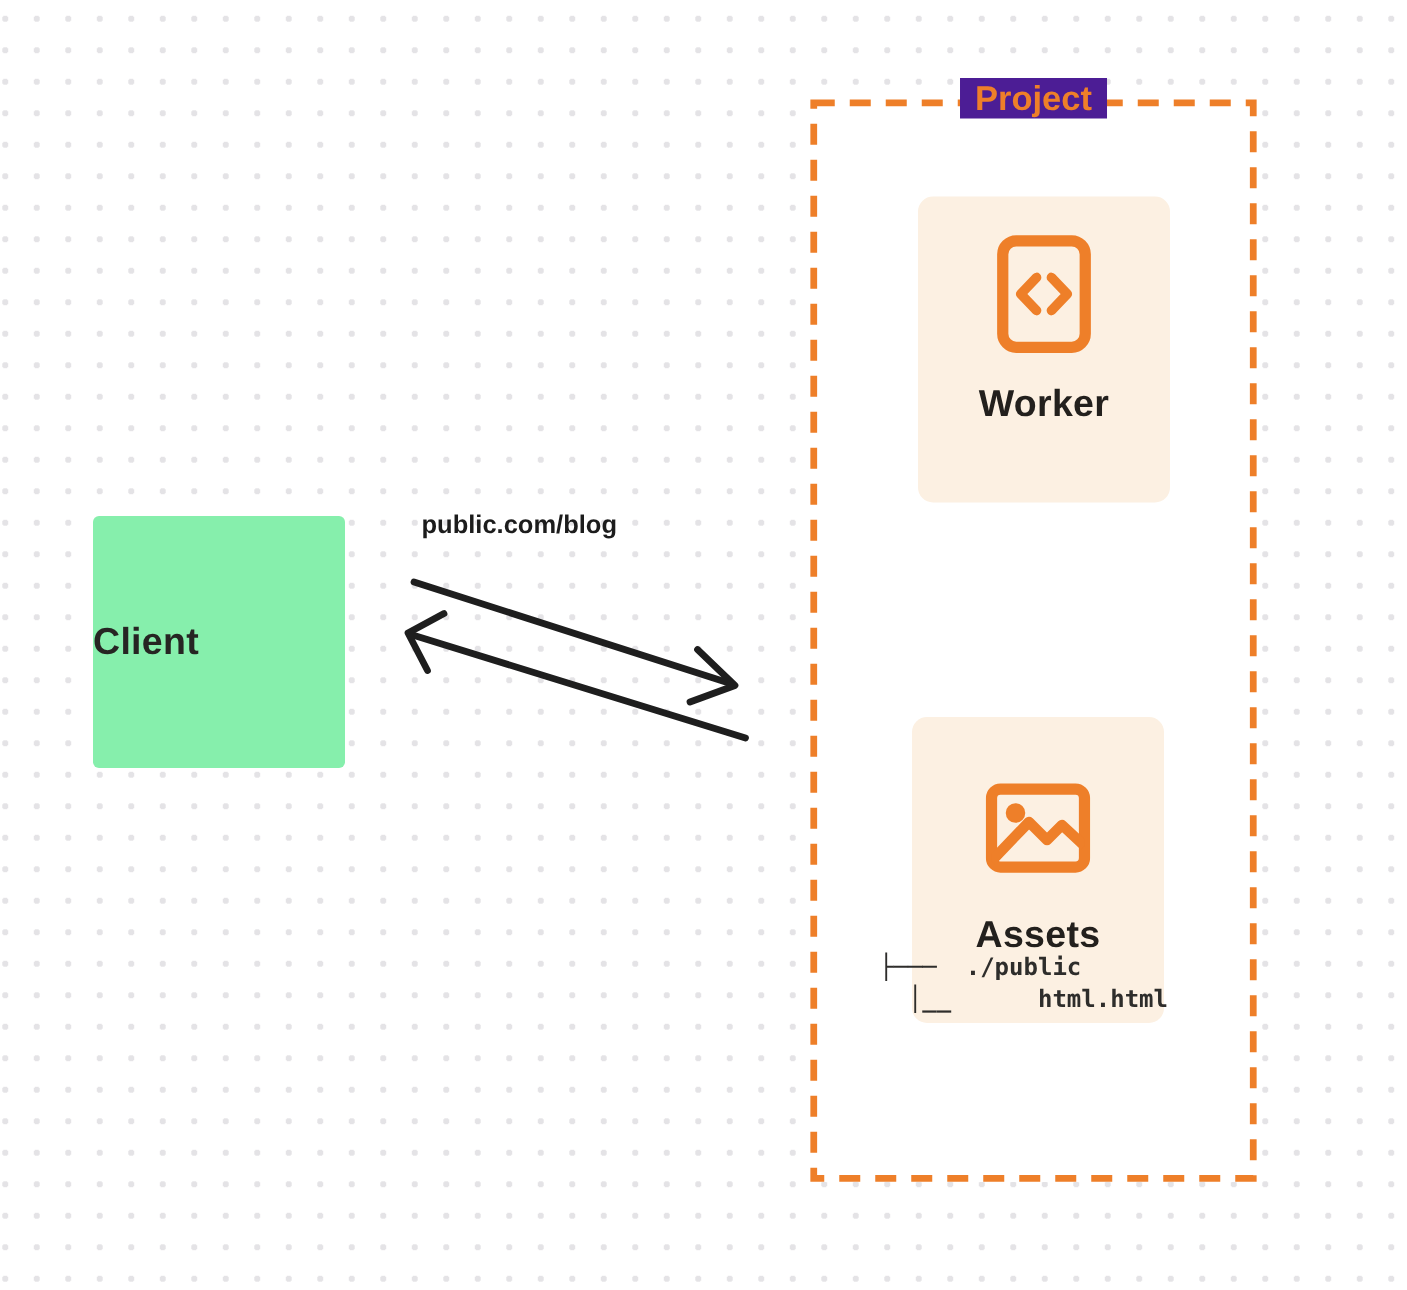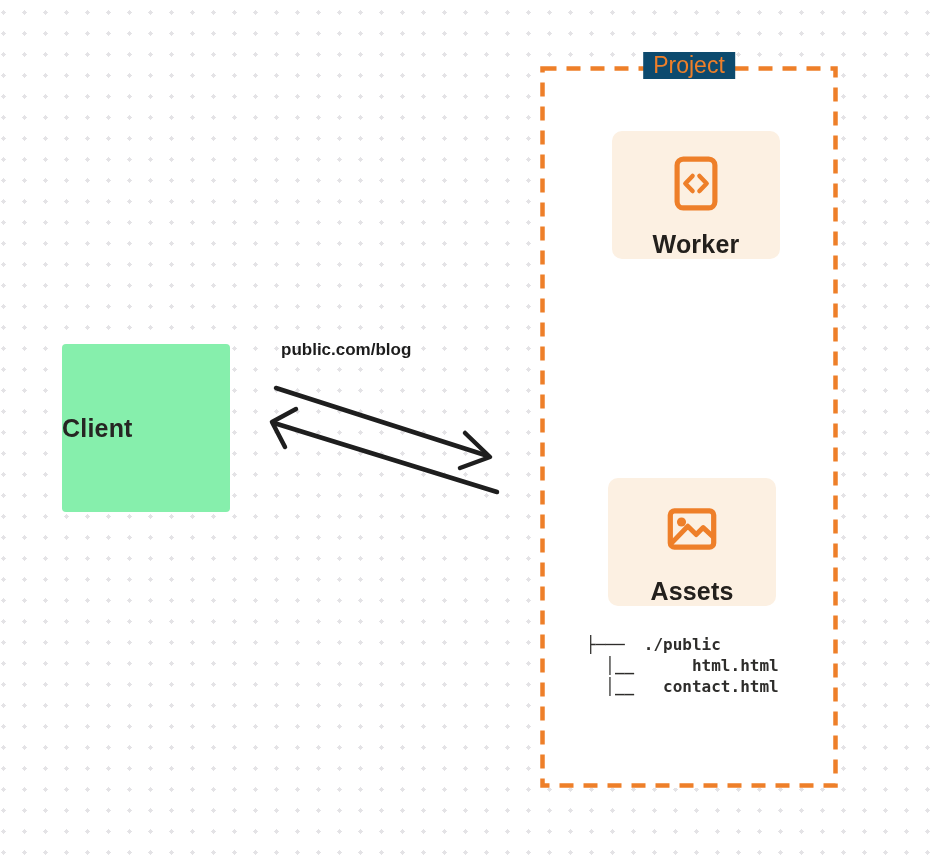--- a/index.html
+++ b/index.html
@@ -36,36 +36,36 @@
 
   
   .project-box {
     position: absolute; left: 540px; top: 66px;
     width: 298px; height: 722px;
     background: #ffffff;
   }
   .project-box > svg.dashed-rect { position: absolute; left: 0; top: 0; width: 100%; height: 100%; }
   .project-label {
     position: absolute; top: -14px; left: 50%; transform: translateX(-50%);
-    background: #0c4a6e; padding: 0 10px;
-    font-size: 23px; font-weight: normal; color: #ee7f29; white-space: nowrap;
+    background: #4c1d95; padding: 0 10px;
+    font-size: 23px; font-weight: bold; color: #ee7f29; white-space: nowrap;
   }
 
   
   .card {
-    position: absolute; width: 168px; height: 128px;
+    position: absolute; width: 168px; height: 204px;
     background: #fcf0e2; border-radius: 10px;
     display: flex; flex-direction: column; align-items: center; text-align: center;
   }
   .card .card-label {
     font-size: 25px; font-weight: bold; color: #23201d; letter-spacing: 0.2px;
   }
   .worker-card { left: 72px; top: 65px; padding-top: 25px; }
   .worker-card .card-label { margin-top: 19px; }
-  .assets-card { left: 68px; top: 412px; padding-top: 30px; }
+  .assets-card { left: 68px; top: 412px; padding-top: 44px; }
   .assets-card .card-label { margin-top: 27px; }
 
   
   .file-tree {
     position: absolute; left: 46px; top: 568px;
     font-family: "DejaVu Sans Mono", "Liberation Mono", monospace;
     font-size: 16px; line-height: 21px; color: #2e2d2b;
     font-weight: bold;
   }
   .file-tree .tree-line { white-space: pre; }
@@ -117,15 +117,14 @@
       <rect x="4" y="4" width="62" height="52" rx="6" fill="none" stroke="#ee7f29" stroke-width="7.5"></rect>
       <circle cx="20" cy="20" r="6.5" fill="#ee7f29"></circle>
       <path d="M4 52 L29 26 L41 38 L51 28 L66 42" fill="none" stroke="#ee7f29" stroke-width="7" stroke-linejoin="round" clip-path="url(#imgclip)"></path>
     </svg>
     <span class="card-label">Assets</span>
   </div>
 
   <div class="file-tree">
     <div class="tree-line">├───  ./public</div>
     <div class="tree-line">  │__      html.html</div>
-    <div class="tree-line">  │__   contact.html</div>
   </div>
 </div>
 
 </body></html>

